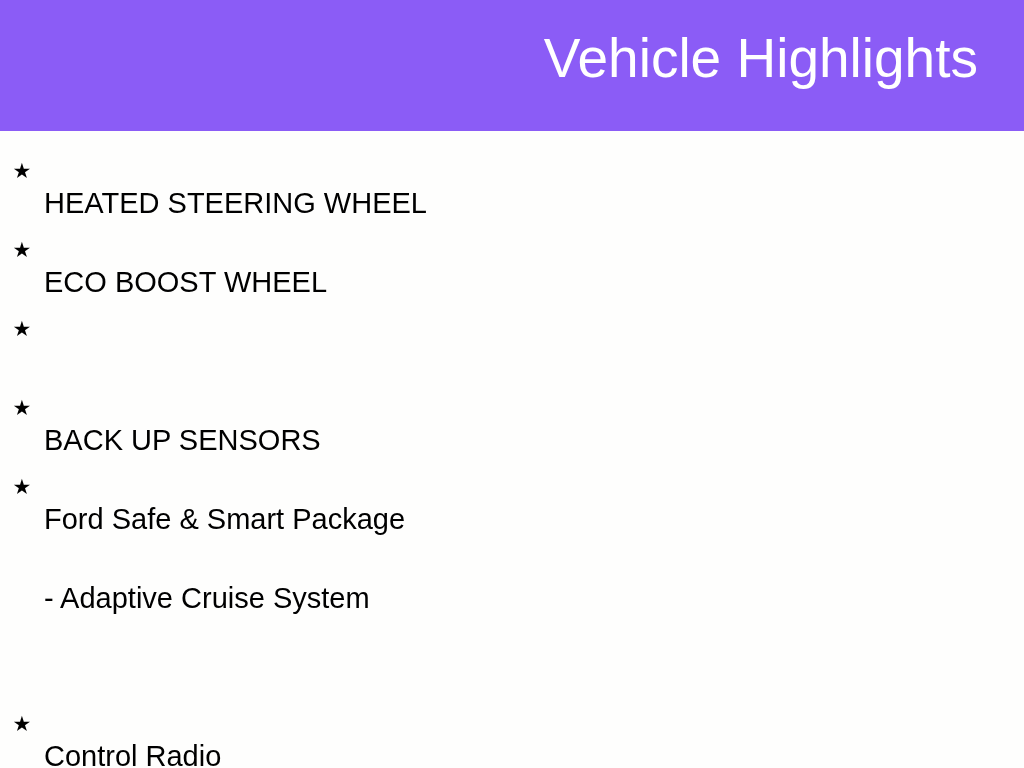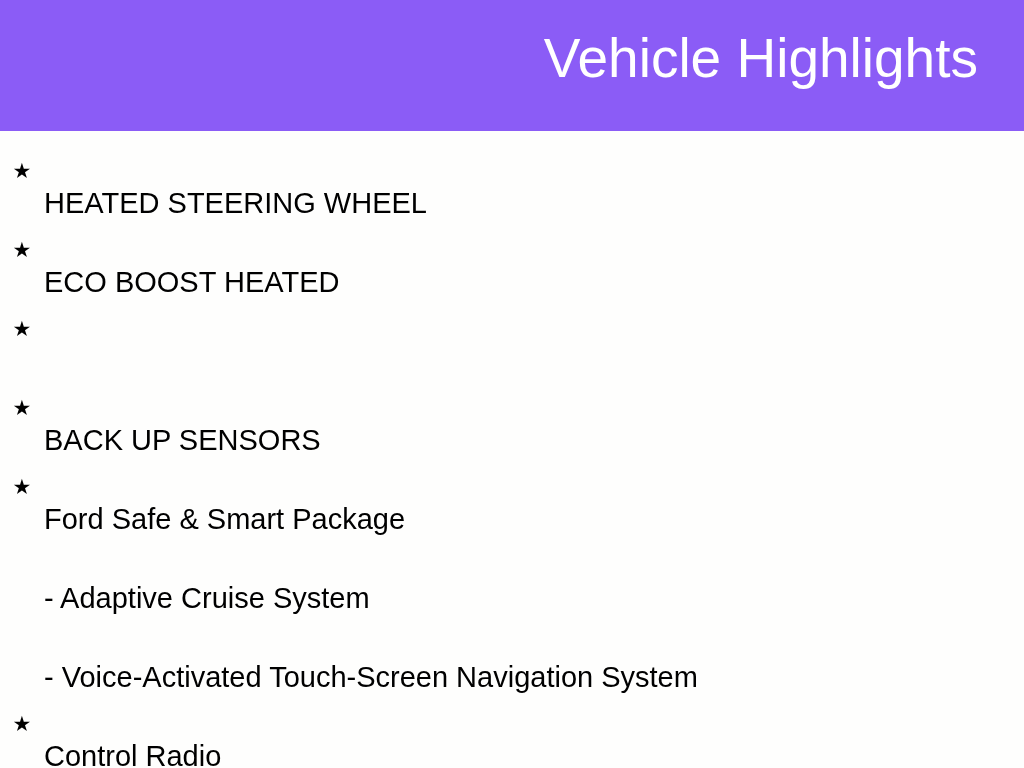--- a/index.html
+++ b/index.html
@@ -109,38 +109,35 @@
     <div class="title-text">Vehicle Highlights</div>
   </div>
 
   <div class="content">
       <div class="bullet-row" style="top: 22px;">
         <span class="bullet-marker">★</span>
         <span class="bullet-label">HEATED STEERING WHEEL</span>
       </div>
       <div class="bullet-row" style="top: 101px;">
         <span class="bullet-marker">★</span>
-        <span class="bullet-label">ECO BOOST HEATED</span>
+        <span class="bullet-label">ECO BOOST WHEEL</span>
       </div>
       <div class="bullet-row" style="top: 180px;">
         <span class="bullet-marker">★</span>
       </div>
       <div class="bullet-row" style="top: 259px;">
         <span class="bullet-marker">★</span>
         <span class="bullet-label">BACK UP SENSORS</span>
       </div>
       <div class="bullet-row" style="top: 338px;">
         <span class="bullet-marker">★</span>
         <span class="bullet-label">Ford Safe &amp; Smart Package</span>
       </div>
       <div class="bullet-row sub-row" style="top: 417px;">
         <span class="bullet-label">- Adaptive Cruise System</span>
       </div>
-      <div class="bullet-row sub-row" style="top: 496px;">
-        <span class="bullet-label">- Voice-Activated Touch-Screen Navigation System</span>
-      </div>
       <div class="bullet-row" style="top: 575px;">
         <span class="bullet-marker">★</span>
         <span class="bullet-label">Control Radio</span>
       </div>
     </div>
 
 </div>
 
 </body></html>

